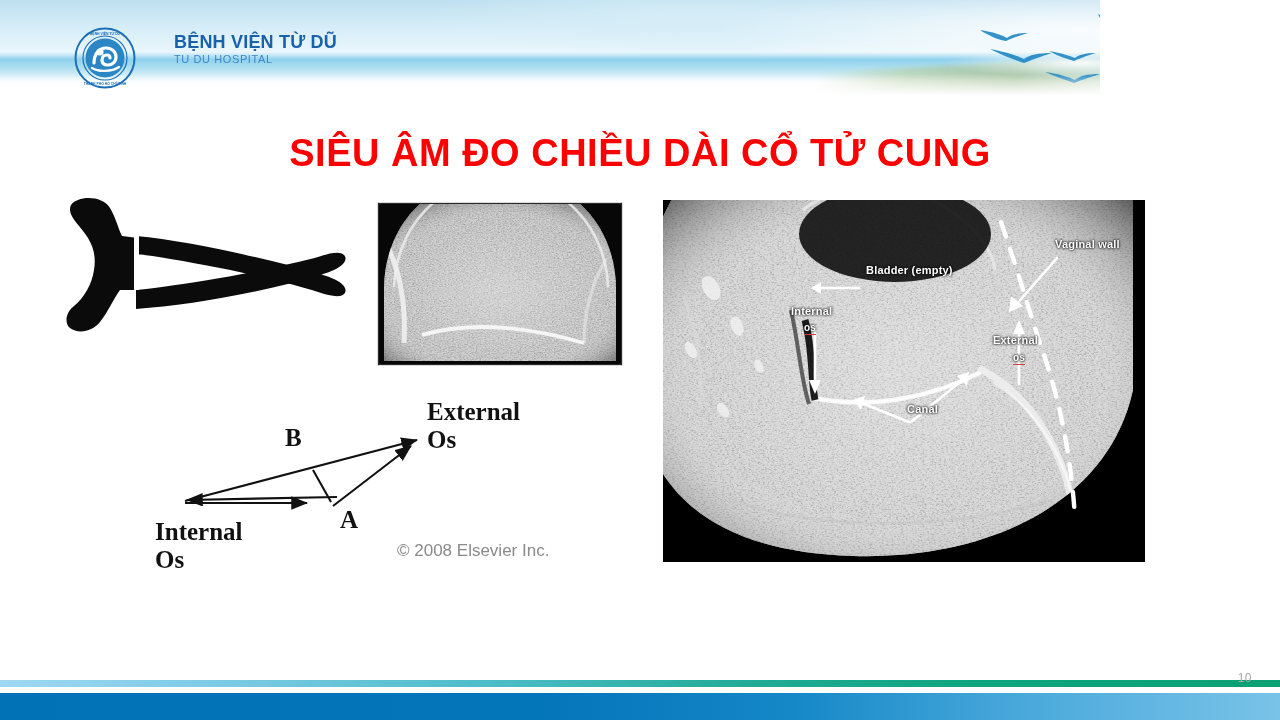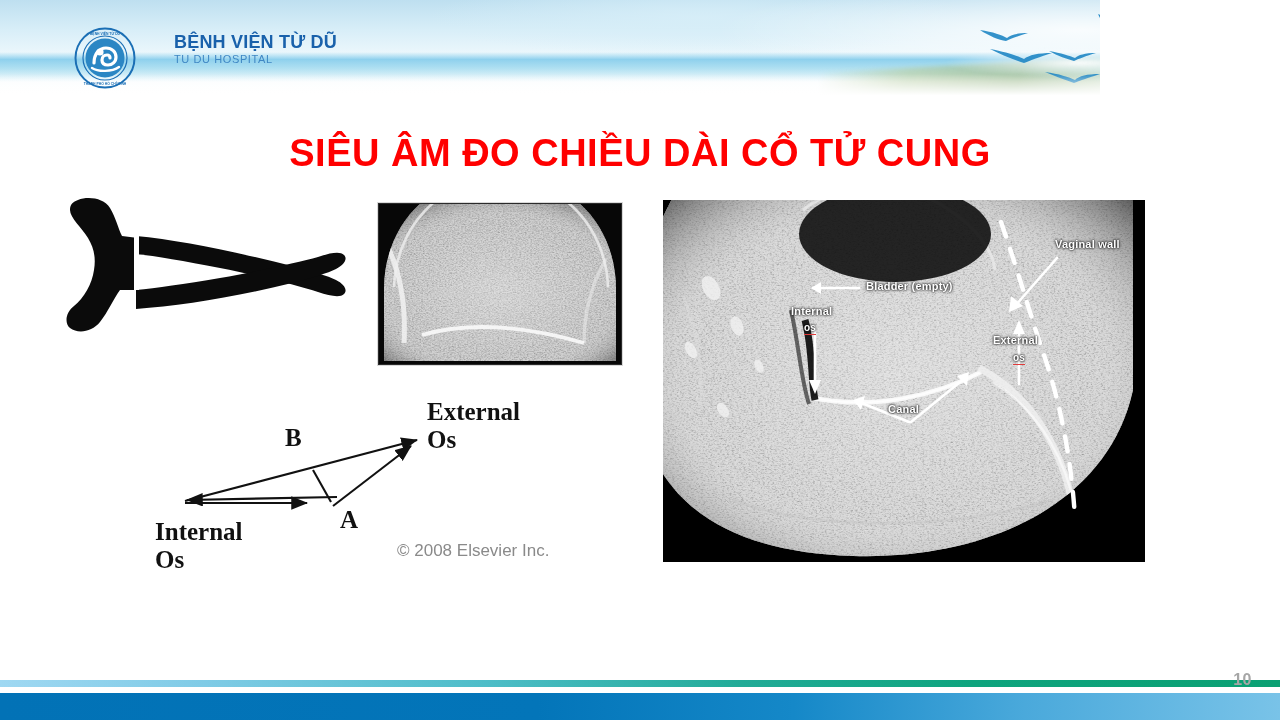--- a/index.html
+++ b/index.html
@@ -204,24 +204,23 @@
     background: linear-gradient(90deg,
       #0272b6 0%,
       #0375b9 42%,
       #1588c8 62%,
       #4aa9db 80%,
       #79c3e8 100%);
   }
   .page-number {
     position: absolute;
     right: 28px; top: 671px;
-    font-size: 16px;
+    font-size: 12px;
     color: #a6a6a6;
     letter-spacing: 0.5px;
-    font-weight: bold;
   }
 </style>
 </head>
 <body>
 
 <div class="header-banner">
   <div class="header-sky"></div>
   <div class="header-sea"></div>
   <div class="header-beach"></div>
   <div class="header-surf"></div>
@@ -415,31 +414,31 @@
         <line x1="394" y1="58" x2="352" y2="106"></line>
         <path d="M348 96 L346 112 L360 106" fill="#ffffff" stroke="none"></path>
 
         <line x1="246" y1="222" x2="196" y2="202"></line>
         <path d="M202 196 L190 200 L198 210" fill="#ffffff" stroke="none"></path>
         <line x1="248" y1="222" x2="302" y2="178"></line>
         <path d="M294 176 L306 172 L304 186" fill="#ffffff" stroke="none"></path>
       </g>
     </svg>
 
-    <div class="us-label" style="left:203px; top:80px;">Bladder (empty)</div>
+    <div class="us-label" style="left:203px; top:64px;">Bladder (empty)</div>
 
     <div class="us-label" style="left:128px; top:105px;">Internal</div>
     <div class="us-label small redline" style="left:141px; top:122px;">os</div>
 
     <div class="us-label" style="left:330px; top:134px;">External</div>
     <div class="us-label small redline" style="left:350px; top:152px;">os</div>
 
     <div class="us-label" style="left:392px; top:38px;text-align:right;">Vaginal wall</div>
 
-    <div class="us-label" style="left:225px; top:203px;">Canal</div>
+    <div class="us-label" style="left:244px; top:203px;">Canal</div>
   </div>
 
 </div>
 
 <div class="footer-stripe"></div>
 <div class="footer-gap"></div>
 <div class="footer-bar"></div>
 <div class="page-number">10</div>
 
 </body></html>

